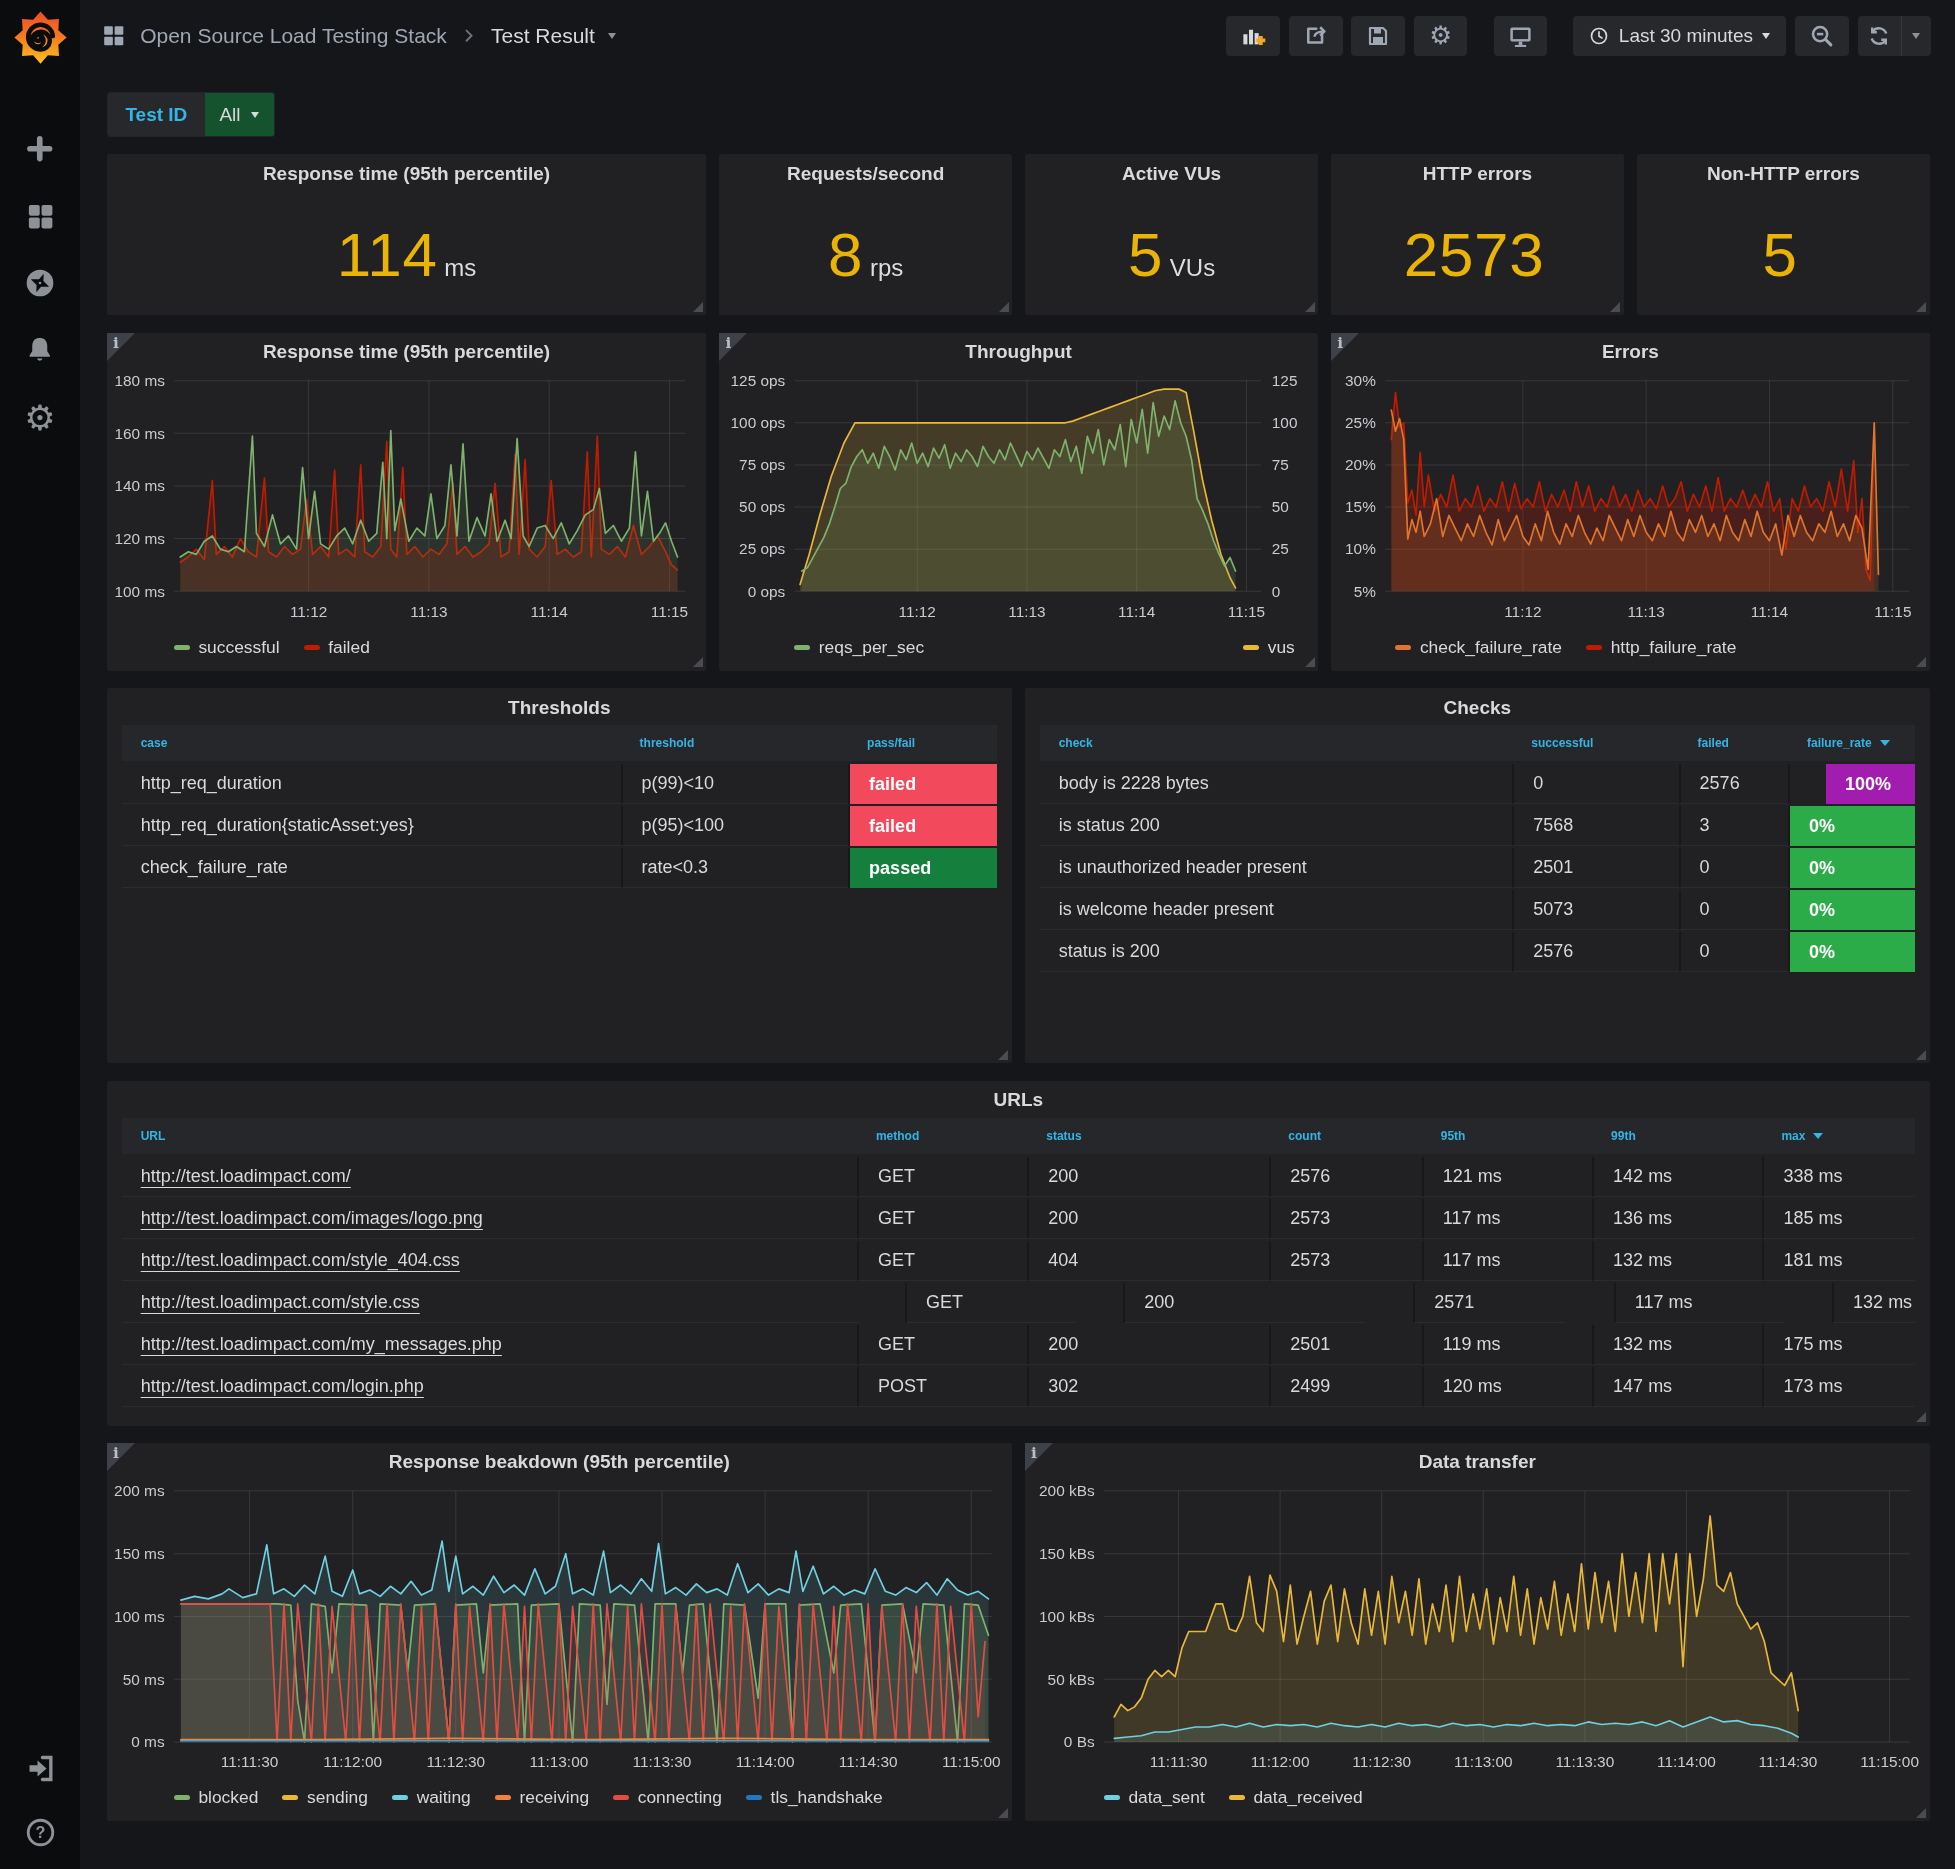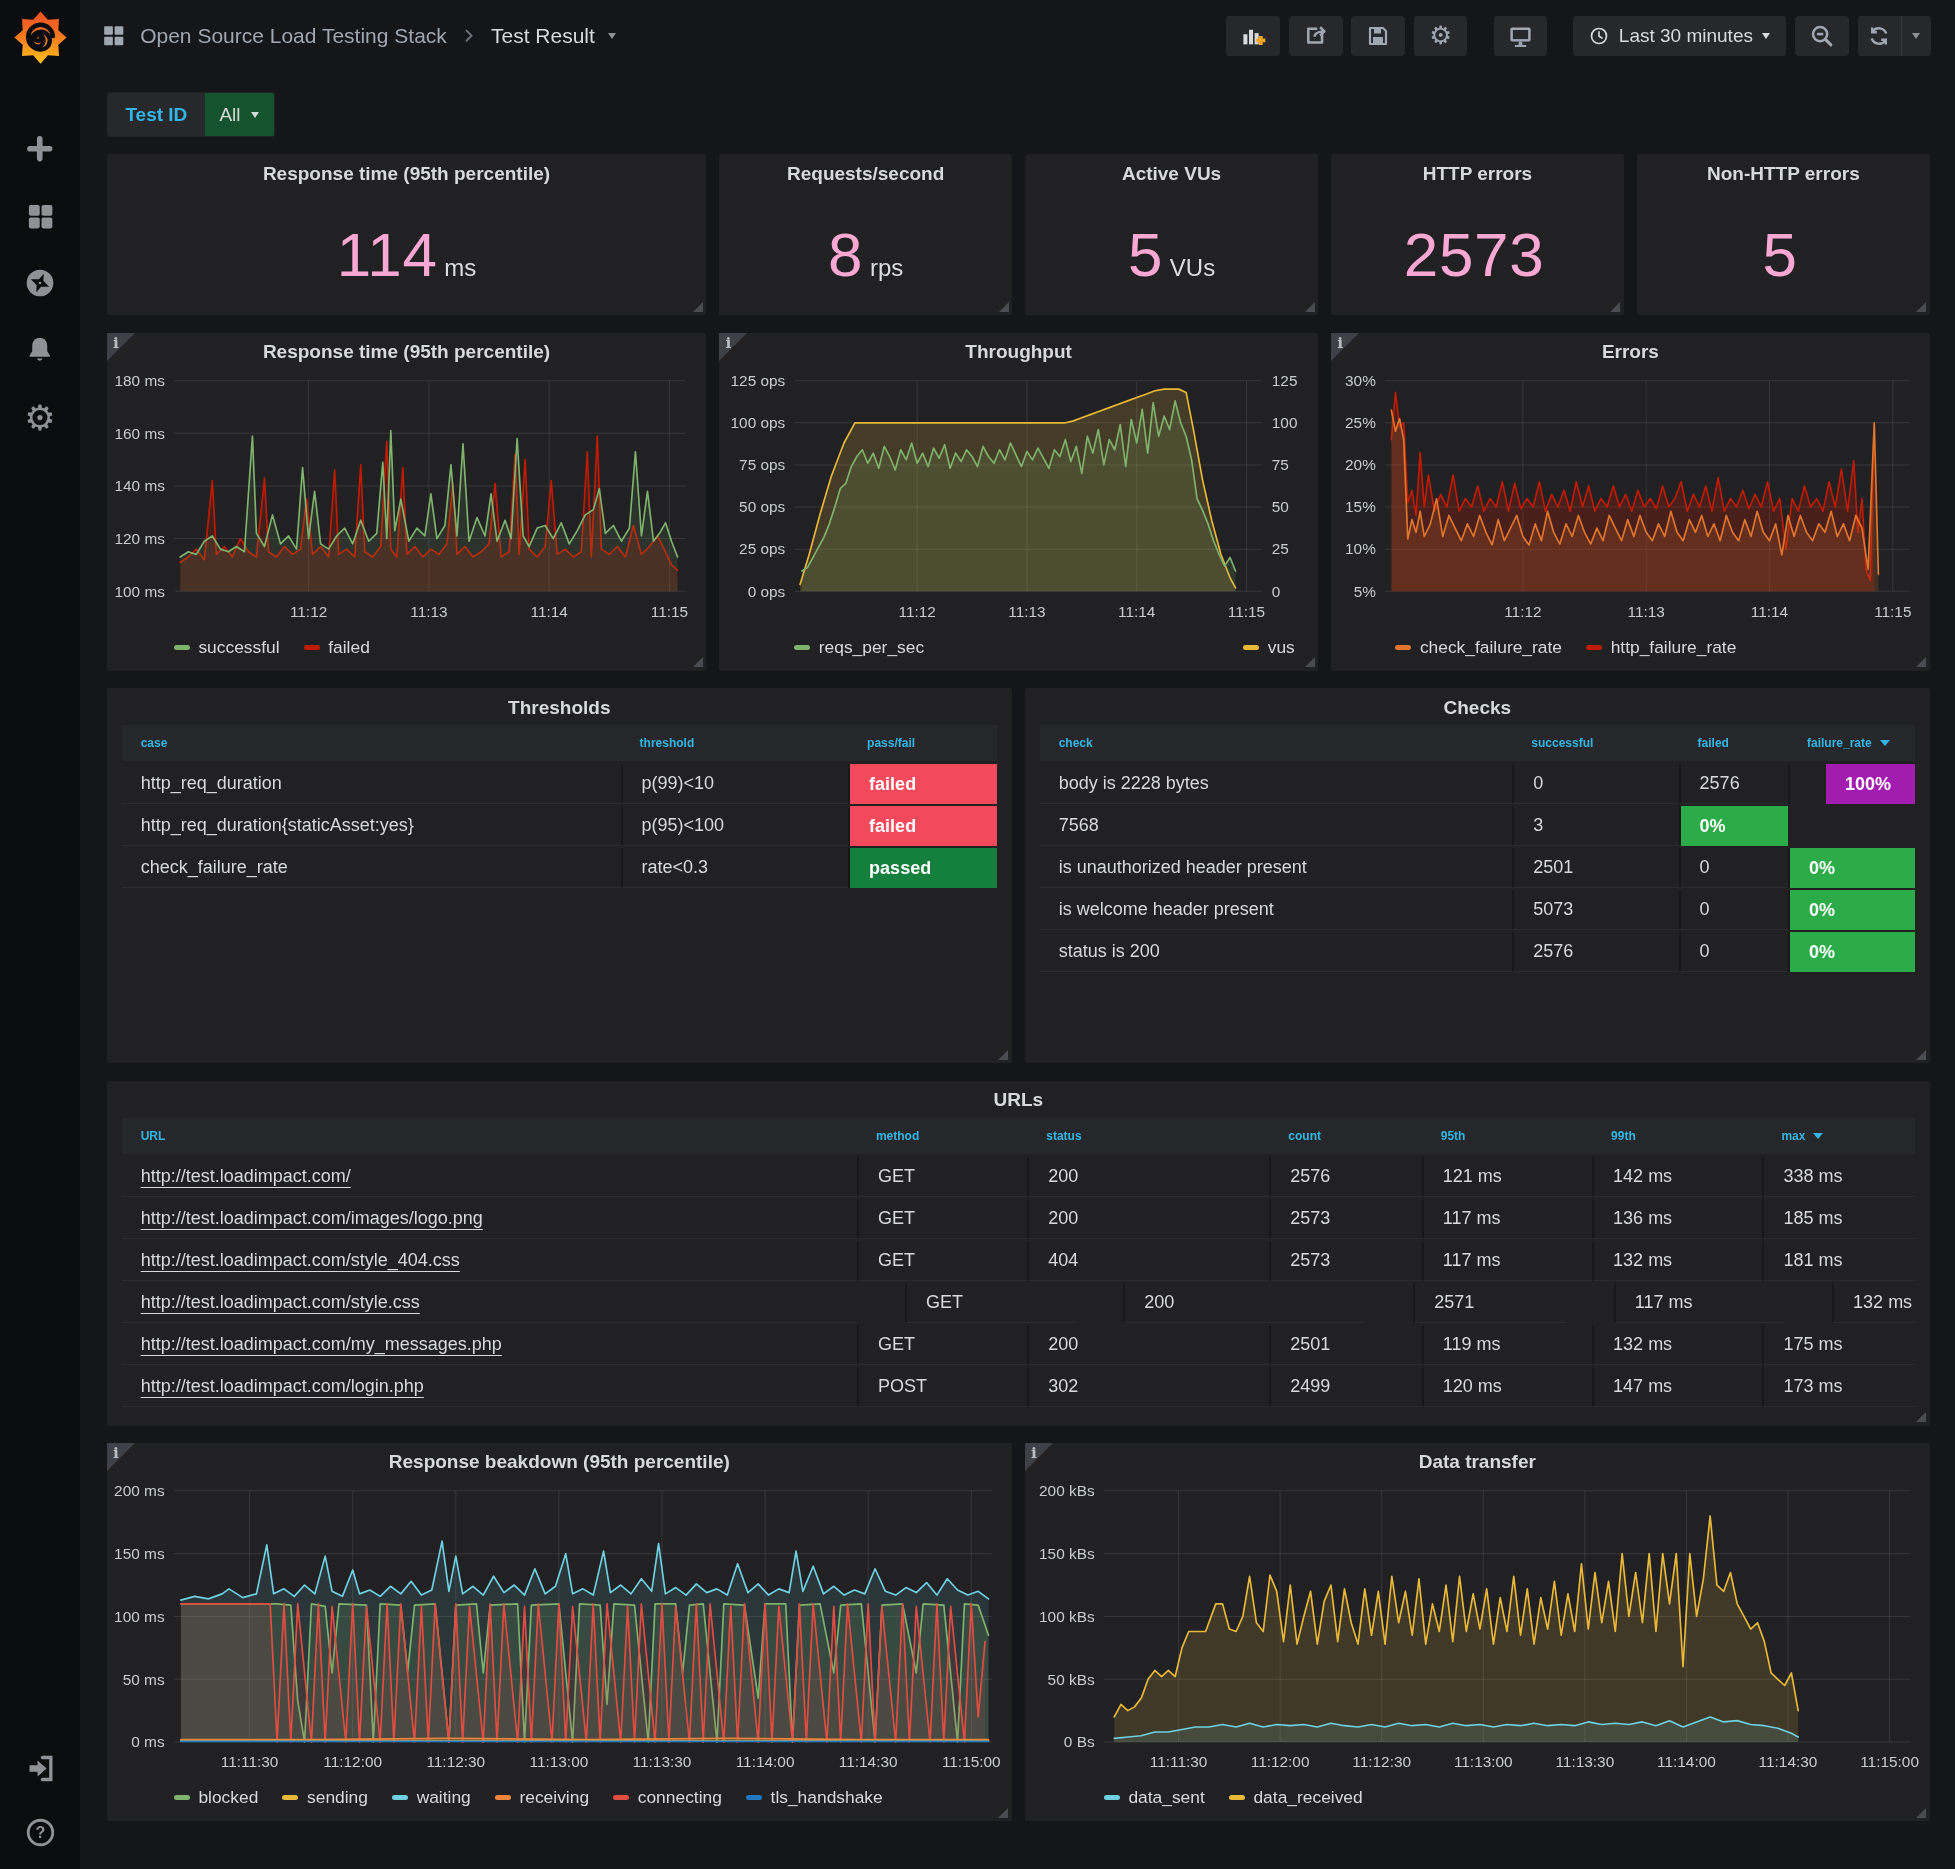--- a/index.html
+++ b/index.html
@@ -50,21 +50,21 @@
     font-weight:700;color:#d8d9da;}
   .resize{position:absolute;right:3.3px;bottom:3.3px;width:0;height:0;border-bottom:10px solid #4a4c51;
     border-left:10px solid transparent;}
   .corner-info{position:absolute;top:0;left:0;width:0;height:0;border-top:28px solid #3e4147;
     border-right:28px solid transparent;}
   .corner-info span{position:absolute;top:-27px;left:6px;color:#b9bec4;font-size:15.4px;font-weight:bold;
     font-family:"DejaVu Serif",serif;}
   
   .stat-value{position:absolute;top:39px;bottom:0;left:0;right:0;display:flex;align-items:center;justify-content:center;}
   .vwrap{display:flex;align-items:baseline;gap:6.7px;}
-  .vnum{font-size:62px;font-weight:500;color:#f9a8d4;letter-spacing:0.7px;}
+  .vnum{font-size:62px;font-weight:500;color:#eab308;letter-spacing:0.7px;}
   .vunit{font-size:24px;font-weight:500;color:#dcddde;}
   
   .chart-wrap{position:absolute;top:37px;left:0;right:0;bottom:44px;}
   .legend{position:absolute;left:64px;right:23px;bottom:6.7px;height:33px;display:flex;align-items:center;
     gap:24px;font-size:17.4px;color:#d8d9da;}
   .legend .item{display:flex;align-items:center;gap:8.7px;}
   .legend .right{margin-left:auto;}
   .marker{width:16px;height:5.4px;border-radius:2.7px;}
   
   .gtable{position:absolute;top:37px;left:14.7px;right:14.7px;bottom:9.4px;overflow:hidden;}
@@ -475,20 +475,21 @@
               </div>
               <div class="gt-row" style="grid-template-columns: 54% 19% 12.5% 14.5%;">
                 <div class="c">body is 2228 bytes</div>
                 <div class="c">0</div>
                 <div class="c">2576</div>
                 <div class="c badge-cell">
                   <div class="badge" style="background: #a21caf; margin-left: 36px;">100%</div>
                 </div>
               </div>
               <div class="gt-row" style="grid-template-columns: 54% 19% 12.5% 14.5%;">
+                <div class="c">is status 200</div>
                 <div class="c">7568</div>
                 <div class="c">3</div>
                 <div class="c badge-cell">
                   <div class="badge" style="background: rgb(44, 171, 73);">0%</div>
                 </div>
               </div>
               <div class="gt-row" style="grid-template-columns: 54% 19% 12.5% 14.5%;">
                 <div class="c">is unauthorized header present</div>
                 <div class="c">2501</div>
                 <div class="c">0</div>

